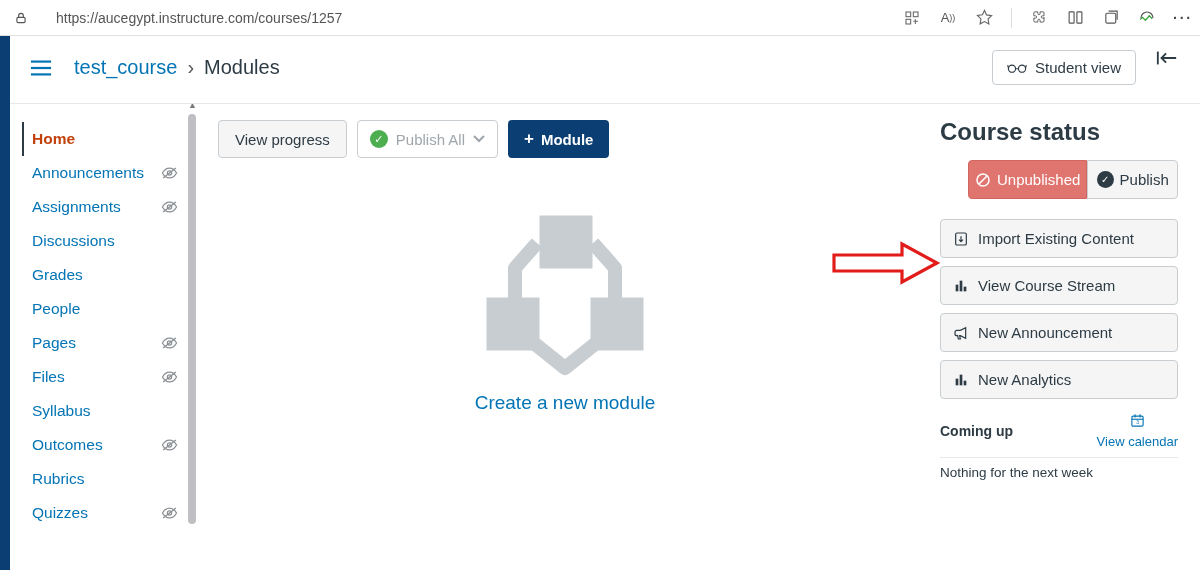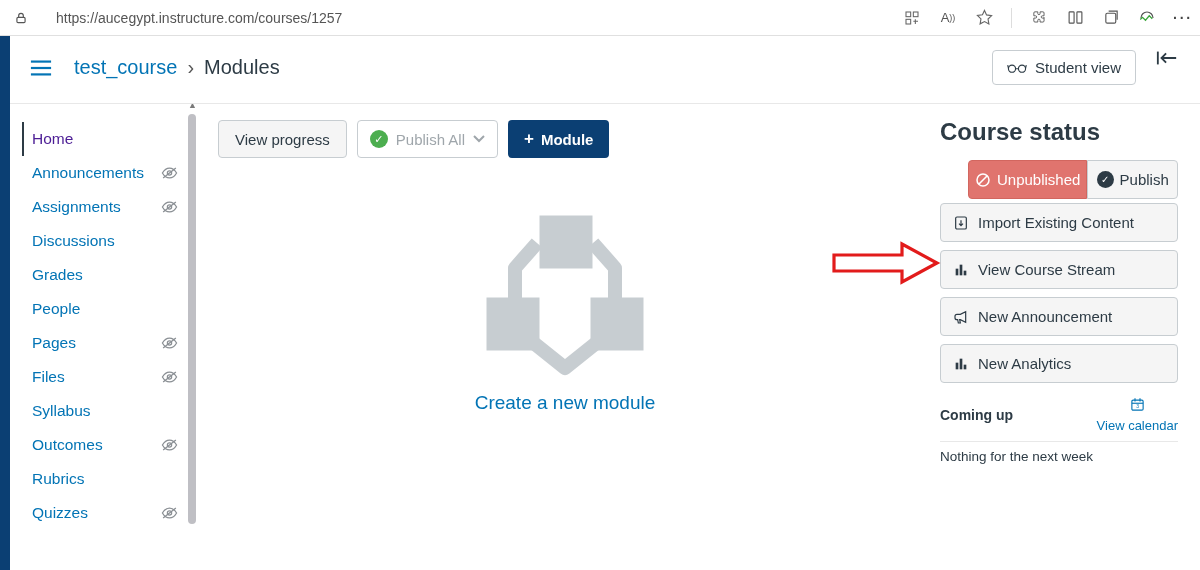--- a/index.html
+++ b/index.html
@@ -28,37 +28,37 @@
   .collapse-icon { color:#2d3b45; cursor:pointer; }
 
   .body-row { display:flex; flex:1; overflow:hidden; }
 
   
   .course-nav { width:178px; padding: 18px 4px 0 12px; position:relative; }
   .course-nav-scroll { position:absolute; right:-8px; top:10px; width:8px; height:410px; background:#bfbfc4; border-radius:4px; }
   .scroll-up-arrow { position:absolute; right:-9px; top:-4px; font-size:9px; color:#7a7a7a; }
   .nav-item { display:flex; align-items:center; justify-content:space-between; padding:8px 6px 8px 8px; font-size:15.5px; color:#0374b5; cursor:pointer; border-left:2px solid transparent; }
   .nav-item .eye { color:#8a8f94; }
-  .nav-item.active { color:#4c1d95; font-weight:400; border-left:2px solid #2d3b45;align-items:center; }
+  .nav-item.active { color:#c2410c; font-weight:700; border-left:2px solid #2d3b45;align-items:center; }
 
   
   .main-center { flex:1; padding: 16px 20px 12px 30px; display:flex; flex-direction:column; align-items:center; }
   .toolbar { display:flex; gap:10px; align-self:stretch; justify-content:flex-start; margin-left: 0; margin-bottom: 30px; }
   .btn-plain { border:1px solid #c7cdd1; background:#f5f5f5; color:#2d3b45; padding:9px 16px; border-radius:4px; font-size:15px; cursor:pointer; }
   .btn-publish-all { border:1px solid #c7cdd1; background:#fff; color:#9fa6ab; padding:9px 12px; border-radius:4px; font-size:15px; display:flex; align-items:center; gap:8px; cursor:pointer; }
   .green-check { width:18px; height:18px; border-radius:50%; background:#4cae4f; display:flex; align-items:center; justify-content:center; color:#fff; font-size:11px; }
   .btn-primary { background:#0b3f73; color:#fff; border:none; padding:9px 16px; border-radius:4px; font-size:15px; display:flex; align-items:center; gap:7px; font-weight:600; cursor:pointer; }
 
   .empty-illustration { width:220px; height:190px; margin-top:10px; }
   .create-link { color:#0374b5; font-size:19px; margin-top:4px; cursor:pointer; }
 
   
   .right-side { width:268px; padding: 14px 22px 0 8px; }
   .side-heading { font-size:24px; font-weight:600; margin-bottom:14px; }
-  .status-row { display:flex; margin-bottom:4px;padding-left:28px; }
+  .status-row { display:flex; margin-bottom:20px;padding-left:28px; }
   .status-btn { flex:1; display:flex; align-items:center; justify-content:center; gap:6px; padding:10px 6px; font-size:15px; border:1px solid #c7cdd1; cursor:pointer; }
   .status-unpub { background:#e0746e; color:#fff; border-color:#d2665f; border-radius:4px 0 0 4px; }
   .status-pub { background:#f5f5f5; color:#2d3b45; border-radius:0 4px 4px 0; }
   .dark-circle { width:17px; height:17px; border-radius:50%; background:#2d3b45; display:flex; align-items:center; justify-content:center; color:#fff; font-size:10px; }
 
   .action-btn { width:100%; border:1px solid #c7cdd1; background:#f5f5f5; border-radius:4px; padding:10px 12px; font-size:15px; color:#2d3b45; display:flex; align-items:center; gap:9px; margin-bottom:8px; cursor:pointer; text-align:left; }
 
   .coming-up-row { display:flex; align-items:center; justify-content:space-between; margin-top:14px; }
   .coming-up-row h3 { font-size:14px; font-weight:700; }
   .cal-link { color:#0374b5; font-size:13px; display:flex; align-items:center; gap:6px; cursor:pointer;flex-direction:column; }

